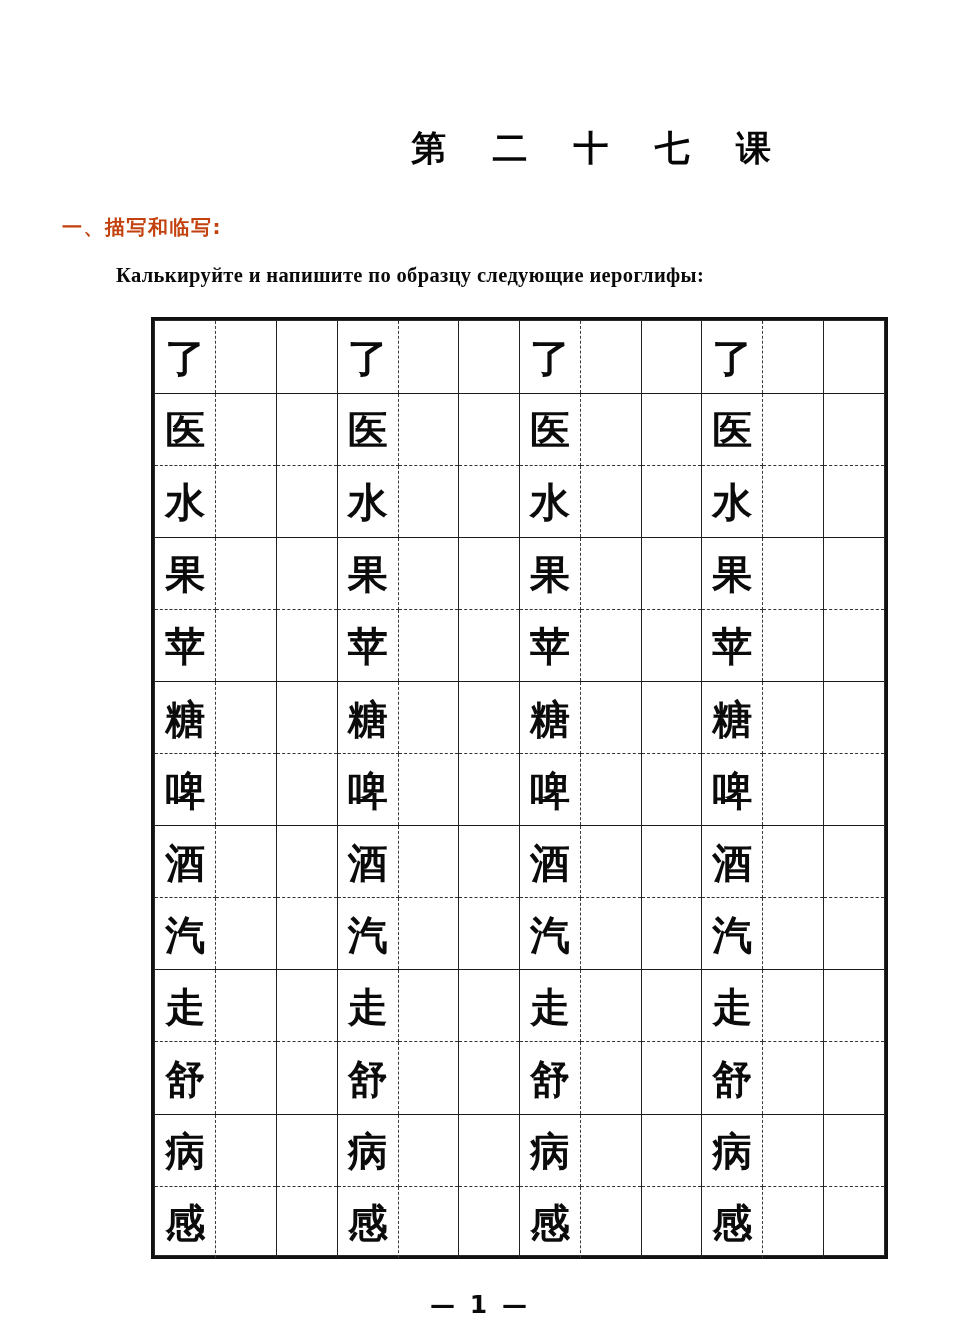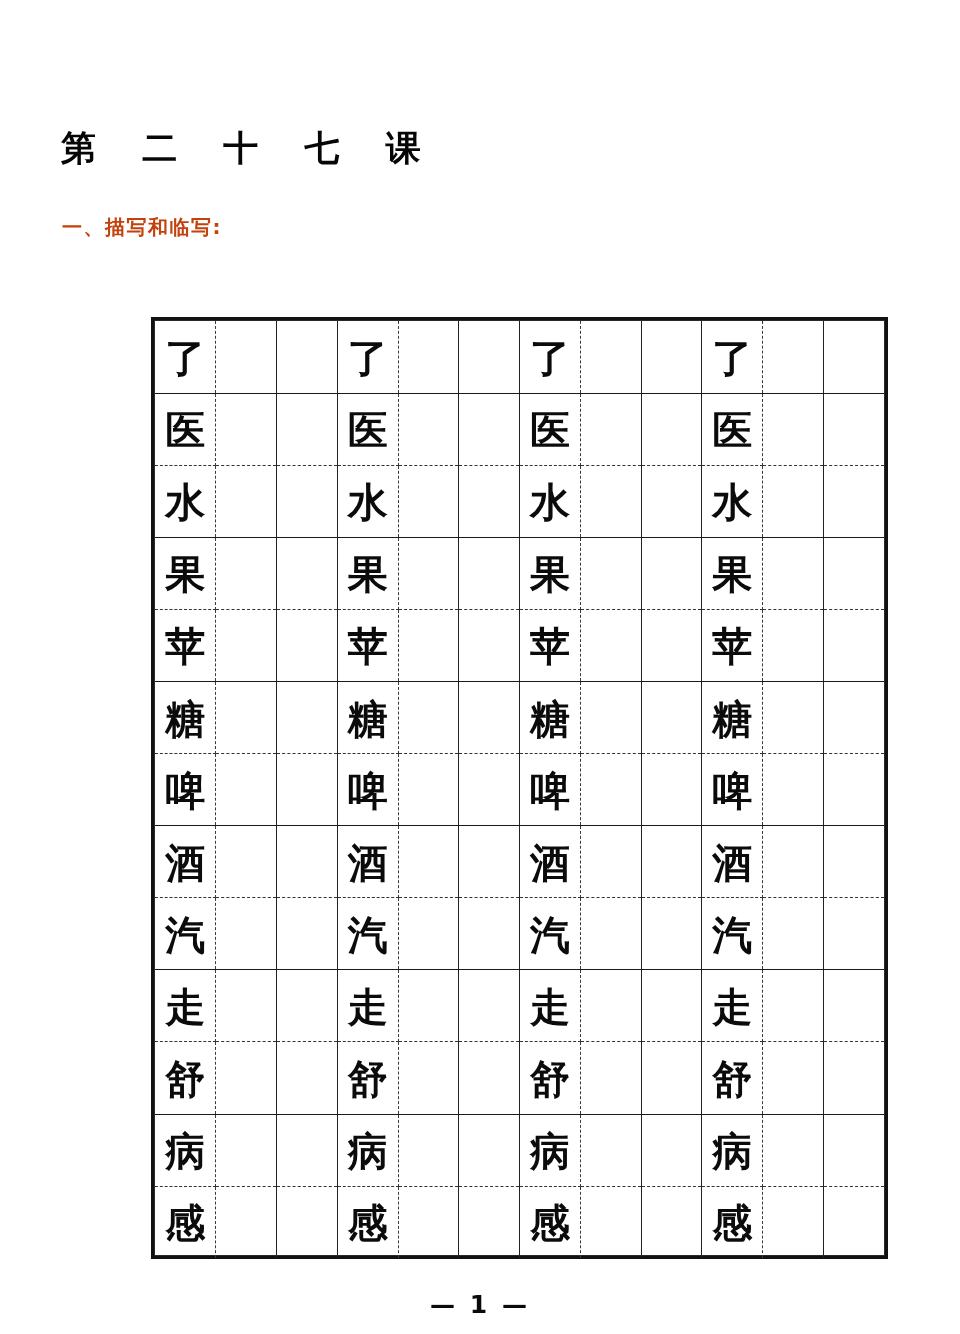--- a/index.html
+++ b/index.html
@@ -22,30 +22,29 @@
     inset: 0;
     background: #ffffff;
   }
 
   
   .lesson-title {
     position: absolute;
     top: 128px;
     left: 0;
     width: 788px;
-    text-align: left;
+    text-align: right;
     font-family: "DejaVu Sans", sans-serif;
     font-size: 35px;
     font-weight: 700;
     letter-spacing: 17px;
     text-indent: 17px;
     color: #060606;
     line-height: 1.18;
     white-space: pre;
-    padding-left: 44px;
   }
 
   
   .section-heading {
     position: absolute;
     top: 214px;
     left: 62px;
     font-family: "DejaVu Sans", sans-serif;
     font-size: 20px;
     font-weight: 700;
@@ -154,20 +153,21 @@
 </style>
 </head>
 <body>
 
 <div class="page">
 
   <div class="lesson-title">第 二 十 七 课</div>
 
   <div class="section-heading">一、描写和临写:</div>
 
+  <div class="instruction">Калькируйте и напишите по образцу следующие иероглифы:</div>
 
   <div class="grid-wrap">
     <div class="grid-inner">
       <table class="grid-table">
         <tbody id="grid-body">
             <tr class="r-solid">
               <td class="c-dashed"><span class="glyph">了</span></td>
               <td class="c-solid"><span class="glyph cell-blank"></span></td>
               <td class="c-solid"><span class="glyph cell-blank"></span></td>
               <td class="c-dashed"><span class="glyph">了</span></td>

